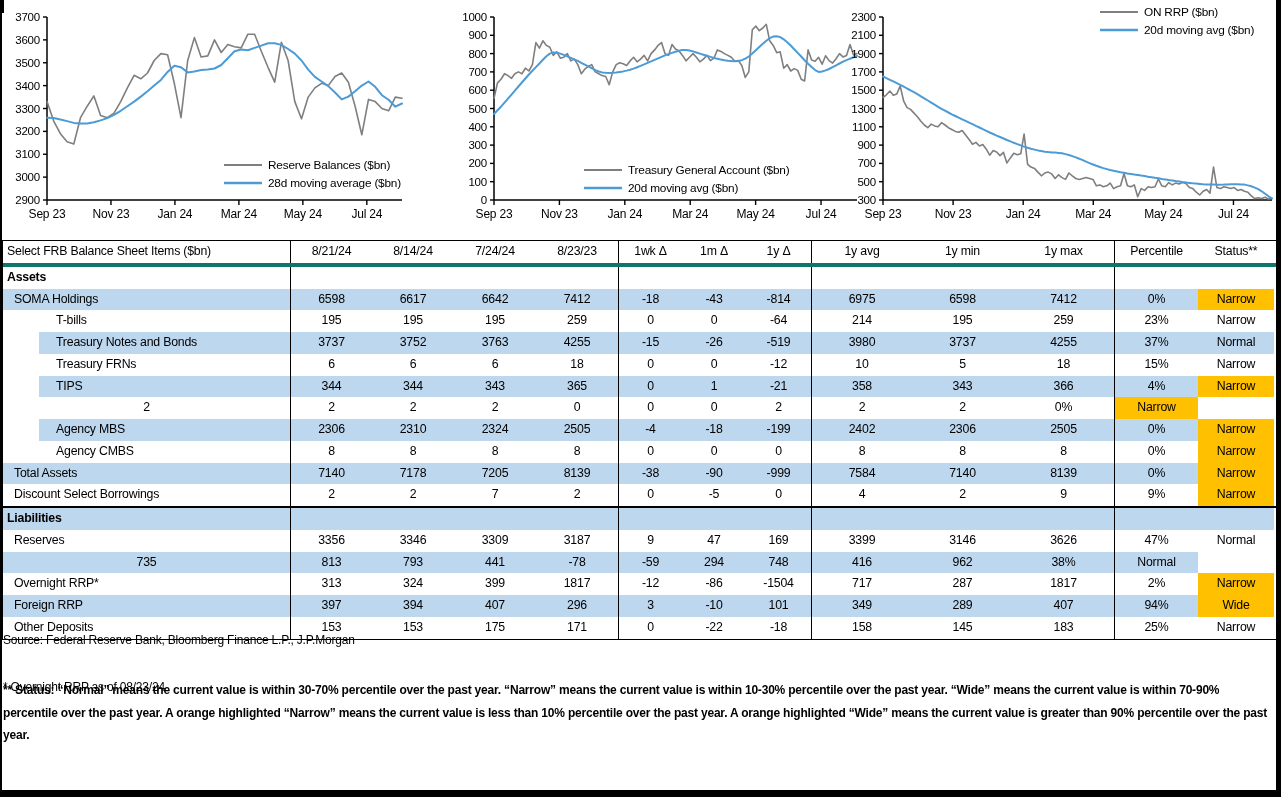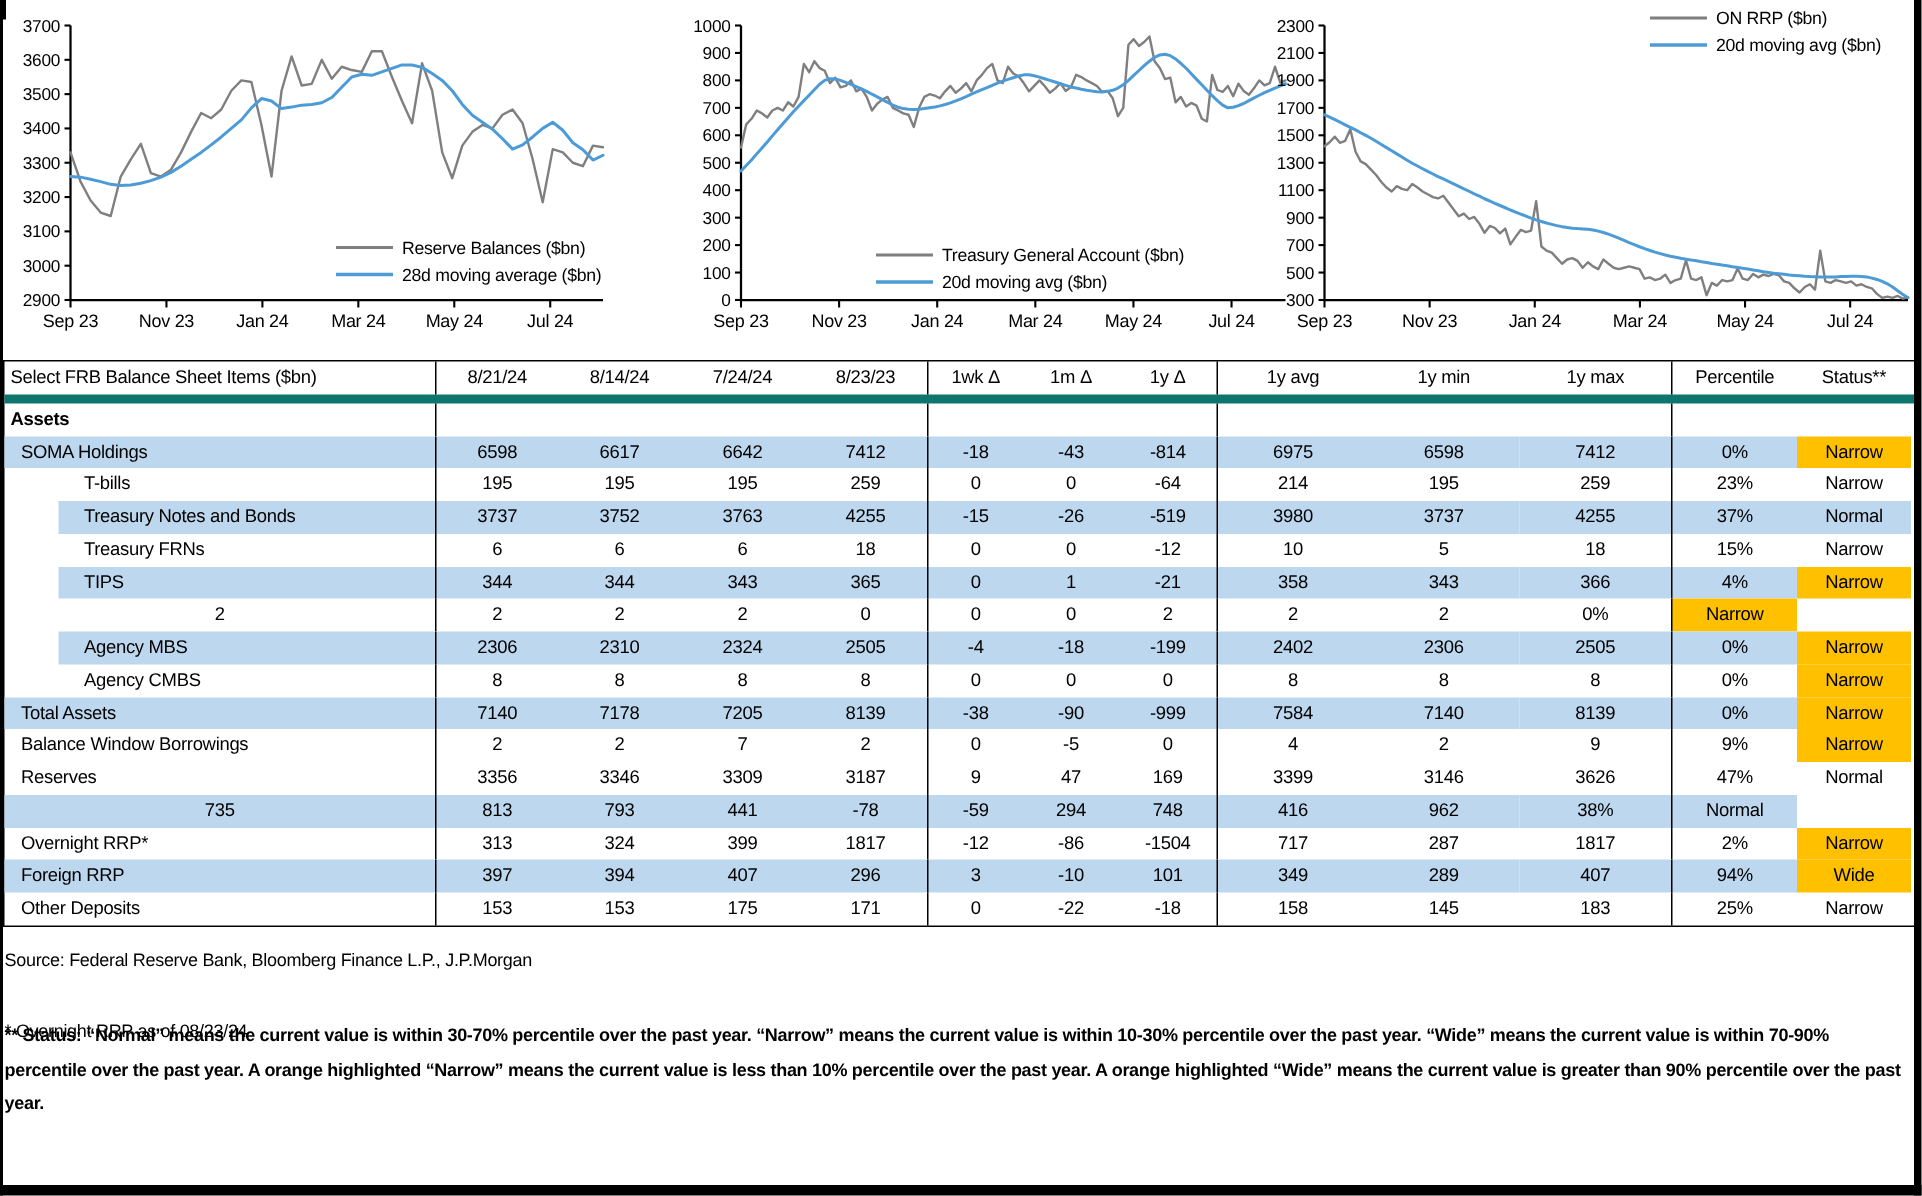--- a/index.html
+++ b/index.html
@@ -27,21 +27,21 @@
   .trow{
     display:grid;
     grid-template-columns:287px 82px 82px 82px 82px 64px 64px 65px 101px 101px 101px 84px 76px;
     height:21.75px;line-height:21.6px;font-size:12.3px;
   }
   .trow>div{overflow:hidden;white-space:nowrap;}
   .trow>div:nth-child(2),
   .trow>div:nth-child(6),
   .trow>div:nth-child(9),
   .trow>div:nth-child(12){border-left:1.5px solid #000;}
-  .header-row{border-bottom:6px solid #0f766e;}
+  .header-row{border-bottom:4px solid #0f766e;}
   .liab-row{border-top:2px solid #000;}
   .num{text-align:center;}
   .shade{background:#BDD7EE;}
   .hl{background:#FFC000;}
   .lbl{padding-left:4px;}
   .ind1{padding-left:11px;}
   .ind2{padding-left:17px;margin-left:36px;}
   .bold{font-weight:bold;}
 
   .footnote{position:absolute;left:3px;font-size:12px;letter-spacing:-0.2px;}
@@ -347,33 +347,48 @@
       <div class="num shade">-38</div>
       <div class="num shade">-90</div>
       <div class="num shade">-999</div>
       <div class="num shade">7584</div>
       <div class="num shade">7140</div>
       <div class="num shade">8139</div>
       <div class="num shade">0%</div>
       <div class="num hl">Narrow</div>
     </div>
     <div class="trow">
-      <div class="ind1">Balance Window Borrowings</div>
+      <div class="ind1">Discount Select Borrowings</div>
       <div class="num">2</div>
       <div class="num">2</div>
       <div class="num">7</div>
       <div class="num">2</div>
       <div class="num">0</div>
       <div class="num">-5</div>
       <div class="num">0</div>
       <div class="num">4</div>
       <div class="num">2</div>
       <div class="num">9</div>
       <div class="num">9%</div>
       <div class="num hl">Narrow</div>
+    </div>
+    <div class="trow liab-row">
+      <div class="lbl bold shade">Liabilities</div>
+      <div class="num shade"></div>
+      <div class="num shade"></div>
+      <div class="num shade"></div>
+      <div class="num shade"></div>
+      <div class="num shade"></div>
+      <div class="num shade"></div>
+      <div class="num shade"></div>
+      <div class="num shade"></div>
+      <div class="num shade"></div>
+      <div class="num shade"></div>
+      <div class="num shade"></div>
+      <div class="num shade"></div>
     </div>
     <div class="trow">
       <div class="ind1">Reserves</div>
       <div class="num">3356</div>
       <div class="num">3346</div>
       <div class="num">3309</div>
       <div class="num">3187</div>
       <div class="num">9</div>
       <div class="num">47</div>
       <div class="num">169</div>

